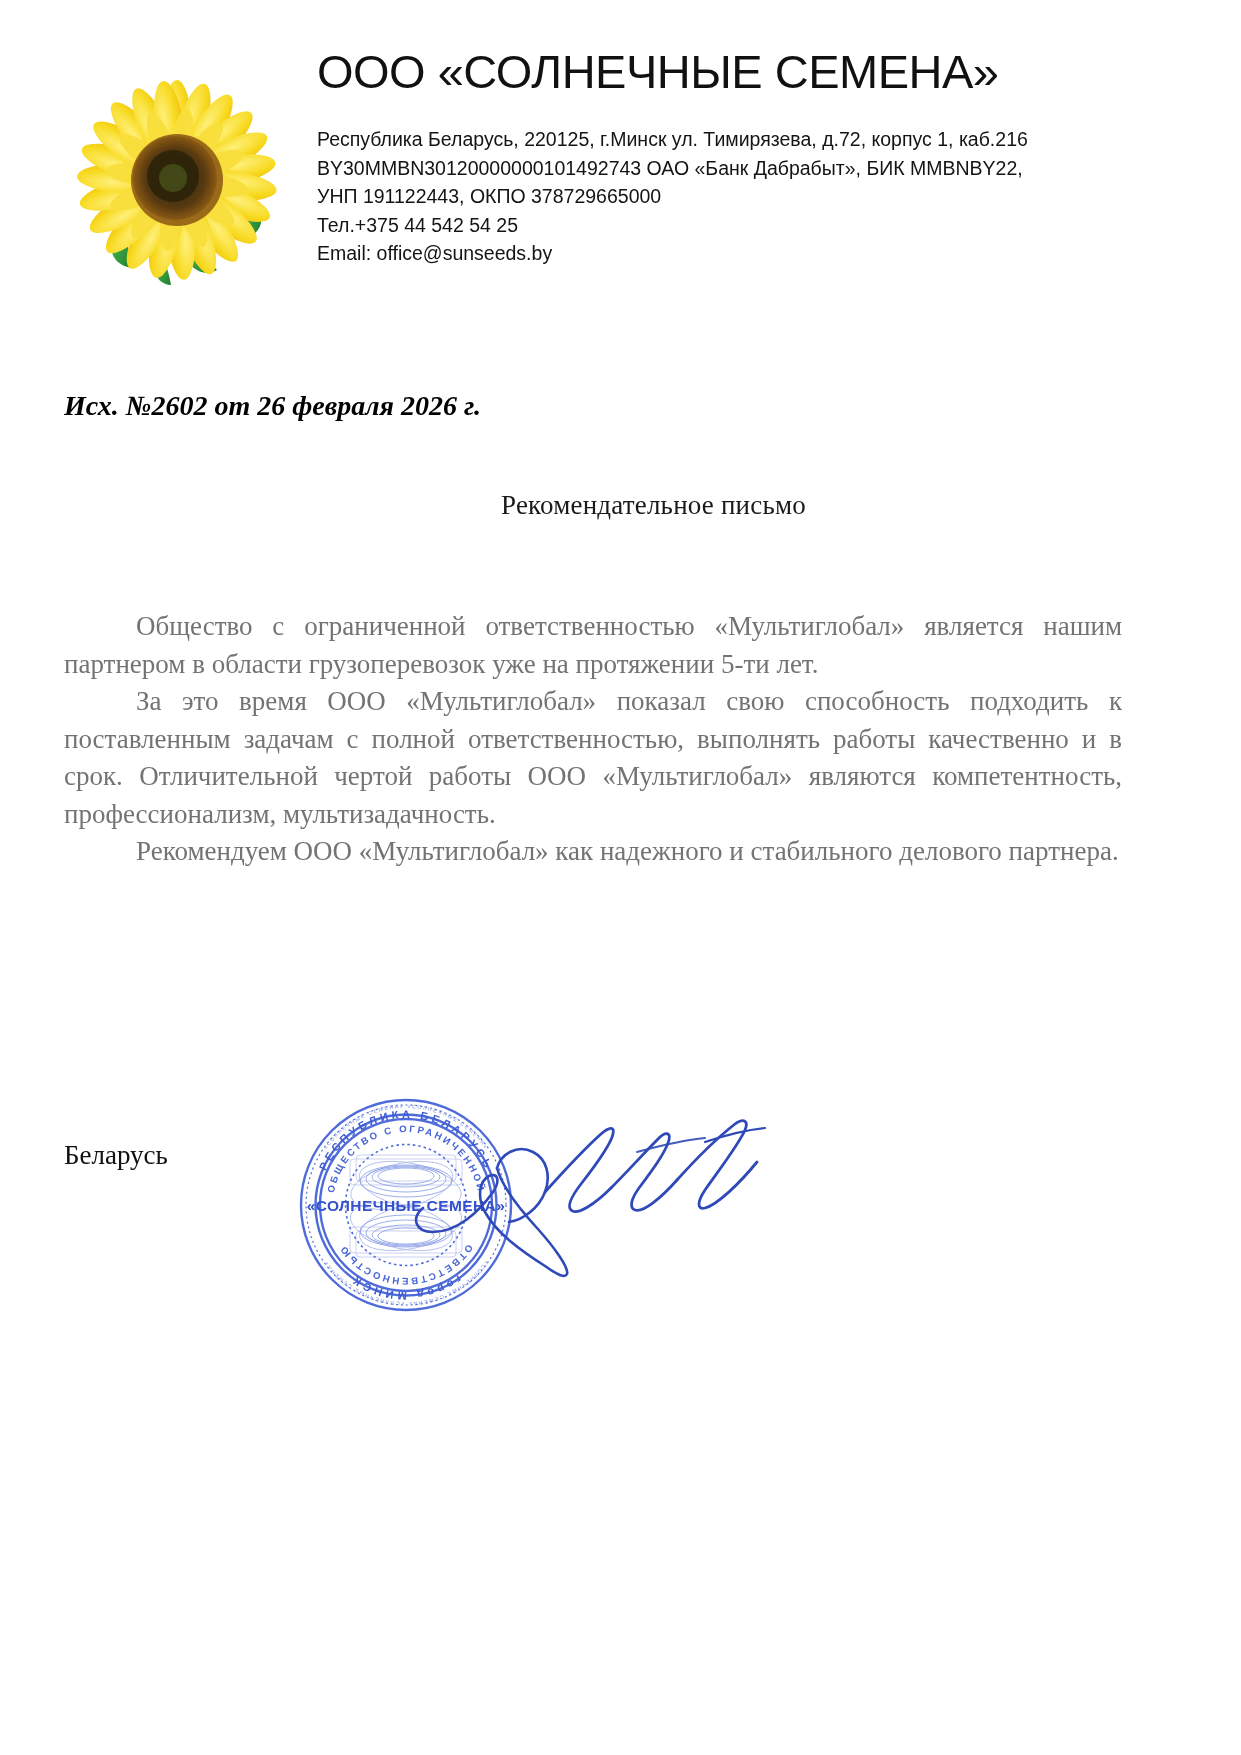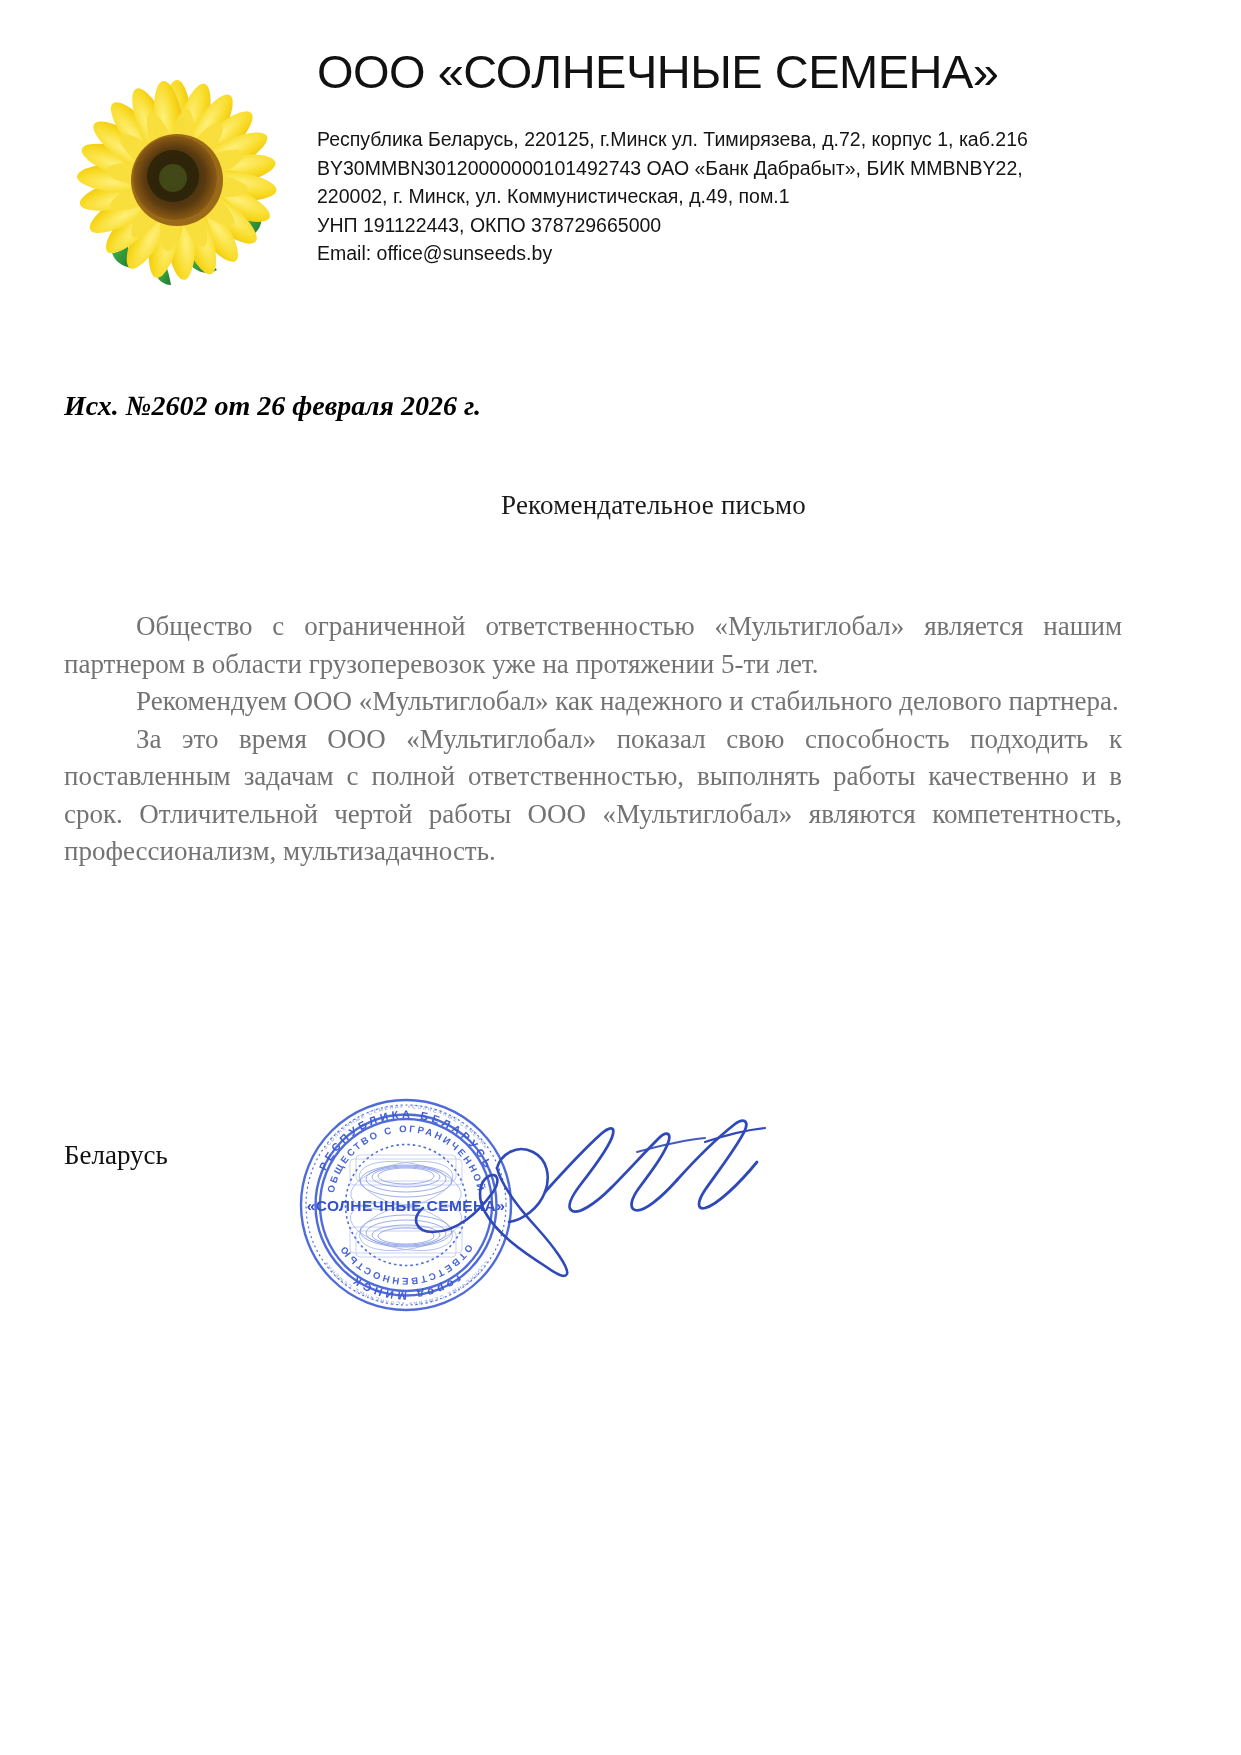--- a/index.html
+++ b/index.html
@@ -246,37 +246,37 @@
           <circle cx="98" cy="106" r="14" fill="#47501a" opacity="0.8"></circle>
         </g>
       </svg>
     </div>
 
     <div class="head-right">
       <div class="company-title">ООО «СОЛНЕЧНЫЕ СЕМЕНА»</div>
       <div class="contact-block">
         <div class="contact-line">Республика Беларусь, 220125, г.Минск ул. Тимирязева, д.72, корпус 1, каб.216</div>
         <div class="contact-line">BY30MMBN30120000000101492743 ОАО «Банк Дабрабыт», БИК MMBNBY22,</div>
-        <div class="contact-line">220002, г. Минск, ул. Коммунистическая, д.49, пом.1</div>
         <div class="contact-line"> УНП 191122443, ОКПО 378729665000</div>
+        <div class="contact-line">Тел.+375 44 542 54 25</div>
         <div class="contact-line">Email: office@sunseeds.by</div>
       </div>
     </div>
   </div>
 
   <div class="ref-line">Исх. №2602 от 26 февраля 2026 г.</div>
 
   <div class="doc-title">
     <span class="doc-title-inner">Рекомендательное письмо</span>
   </div>
 
   <div class="body-text">
     <p>Общество с ограниченной ответственностью «Мультиглобал» является нашим партнером в области грузоперевозок уже на протяжении 5-ти лет.</p>
+    <p>За это время ООО «Мультиглобал» показал свою способность подходить к поставленным задачам с полной ответственностью, выполнять работы качественно и в срок. Отличительной чертой работы ООО «Мультиглобал» являются компетентность, профессионализм, мультизадачность.</p>
     <p>Рекомендуем ООО «Мультиглобал» как надежного и стабильного делового партнера.</p>
-    <p>За это время ООО «Мультиглобал» показал свою способность подходить к поставленным задачам с полной ответственностью, выполнять работы качественно и в срок. Отличительной чертой работы ООО «Мультиглобал» являются компетентность, профессионализм, мультизадачность.</p>
   </div>
 
   <div class="sig-row">
     <div class="sig-label">Беларусь</div>
   </div>
 
   <div class="stamp">
     <svg viewBox="0 0 226 226" width="226" height="226">
       <defs>
         <path id="arcOuterTop" d="M 26,113 A 87,87 0 0 1 200,113"></path>

